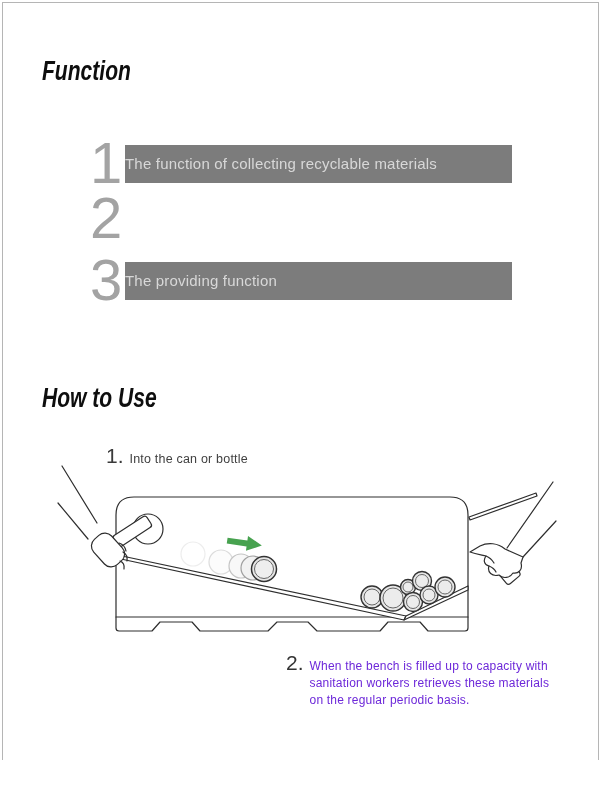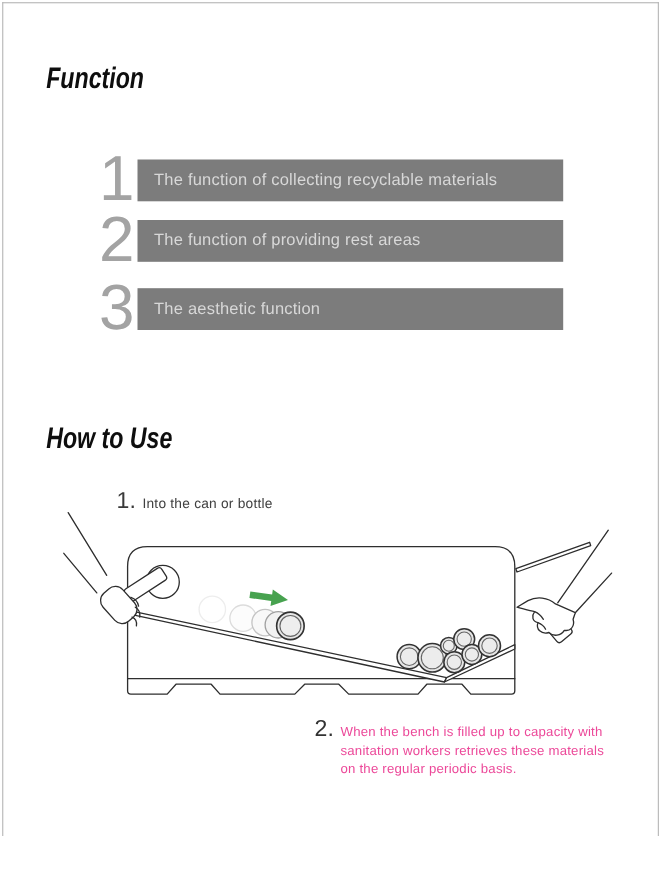--- a/index.html
+++ b/index.html
@@ -6,54 +6,51 @@
   .page{position:relative;width:601px;height:760px;background:#fff;overflow:hidden;
         font-family:"Liberation Sans",sans-serif;}
   .page-border{position:absolute;left:2px;top:2px;right:2px;bottom:0;
         border:1px solid #b5b5b5;border-bottom:none;pointer-events:none;}
   .heading{position:absolute;left:42px;font-style:italic;font-weight:bold;
         font-size:27px;line-height:27px;color:#0e0e0e;white-space:nowrap;
         transform:scaleX(0.78);transform-origin:0 50%;}
   .num{position:absolute;left:90px;font-size:58px;line-height:58px;
         color:#a3a3a3;font-weight:normal;}
   .bar{position:absolute;left:125px;width:387px;height:38px;background:#7c7c7c;}
-  .bar span{display:block;line-height:38px;padding-left:15px;font-size:15px;
+  .bar span{display:block;line-height:38px;font-size:15px;
         letter-spacing:0.2px;color:#d8d8d8;white-space:nowrap;}
   .step1{position:absolute;left:106px;top:444px;display:flex;align-items:baseline;}
   .step1 .sn{font-size:21px;color:#3a3a3a;margin-right:6px;}
   .step1 .sl{font-size:12.5px;color:#404040;letter-spacing:0.2px;white-space:nowrap;}
   .step2{position:absolute;left:286px;top:651px;display:flex;align-items:baseline;}
   .step2 .sn{font-size:21px;color:#333;margin-right:6px;}
-  .step2 .lines div{font-size:12px;line-height:17px;color:#ec4899;
+  .step2 .lines div{font-size:12px;line-height:17px;color:#6d28d9;
         letter-spacing:0.2px;white-space:nowrap;}
   .diagram{position:absolute;left:40px;top:455px;width:530px;height:200px;}
   .ln{stroke:#2e2e2e;stroke-width:1.2;fill:none;stroke-linecap:round;stroke-linejoin:round;}
   .lnf{stroke:#2e2e2e;stroke-width:1.2;fill:#ffffff;stroke-linejoin:round;}
 </style>
 </head>
 <body>
 
 <div class="page">
   <div class="page-border"></div>
 
   <div class="heading" style="top:58px">Function</div>
 
   <div class="num" style="top:134px">1</div>
   <div class="bar" style="top:145px">
     <span>The function of collecting recyclable materials</span>
   </div>
 
   <div class="num" style="top:189px">2</div>
-  <div class="bar" style="top:200px">
-    <span>The function of providing rest areas</span>
-  </div>
 
   <div class="num" style="top:251px">3</div>
   <div class="bar" style="top:262px">
-    <span>The aesthetic function</span>
+    <span>The providing function</span>
   </div>
 
   <div class="heading" style="top:385px">How to Use</div>
 
   <div class="step1">
     <span class="sn">1.</span>
     <span class="sl">Into the can or bottle</span>
   </div>
 
   <svg class="diagram" viewBox="40 455 530 200">

